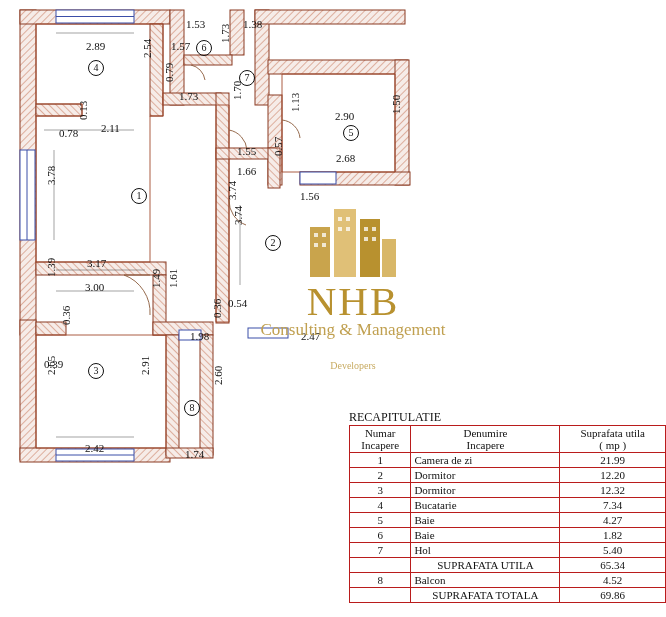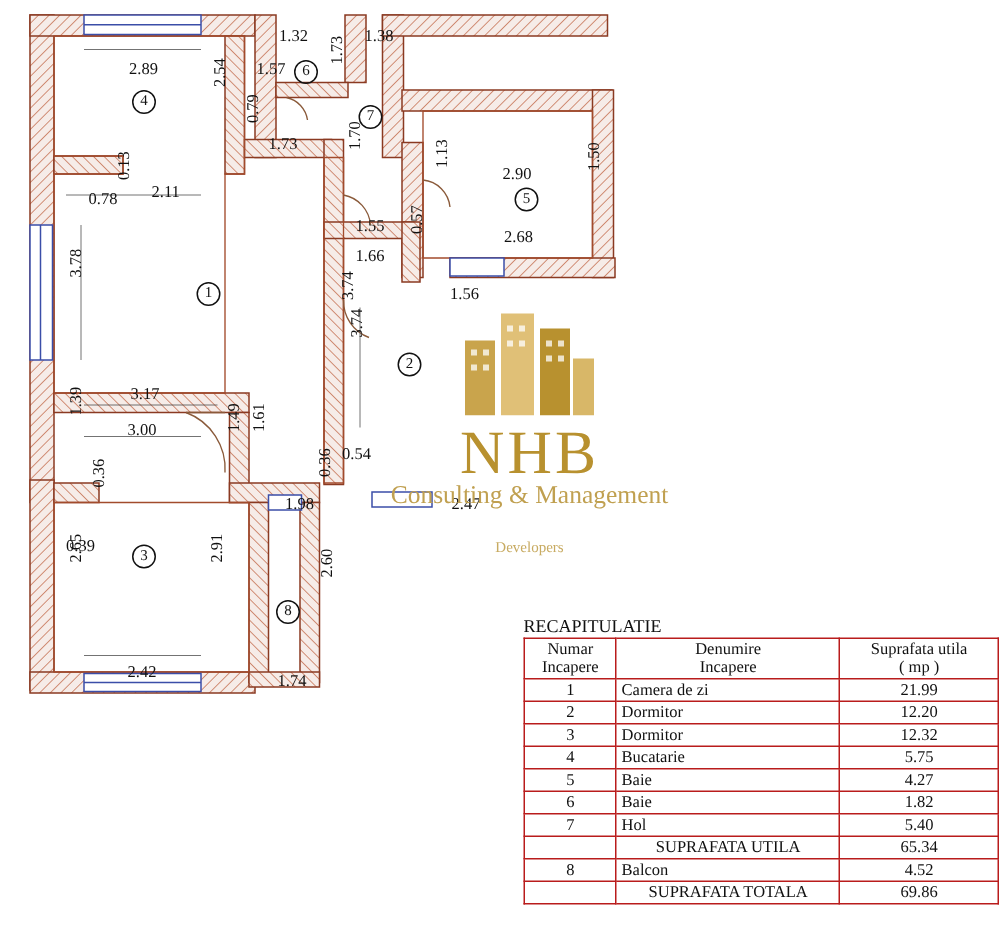--- a/index.html
+++ b/index.html
@@ -116,21 +116,21 @@
     <line x1="56" y1="291" x2="134" y2="291"></line>
     <line x1="56" y1="437" x2="134" y2="437"></line>
     <line x1="54" y1="150" x2="54" y2="240"></line>
     <line x1="240" y1="205" x2="240" y2="285"></line>
   </g>
 </svg>
 
 <div id="dims">
     <div class="dim" style="left: 86px; top: 40px;">2.89</div>
     <div class="dim v" style="left: 141px; top: 58px; transform: rotate(-90deg);">2.54</div>
-    <div class="dim" style="left: 186px; top: 18px;">1.32</div>
+    <div class="dim" style="left: 186px; top: 18px;">1.53</div>
     <div class="dim" style="left: 171px; top: 40px;">1.57</div>
     <div class="dim v" style="left: 219px; top: 43px; transform: rotate(-90deg);">1.73</div>
     <div class="dim" style="left: 243px; top: 18px;">1.38</div>
     <div class="dim v" style="left: 163px; top: 82px; transform: rotate(-90deg);">0.79</div>
     <div class="dim" style="left: 179px; top: 90px;">1.73</div>
     <div class="dim v" style="left: 231px; top: 100px; transform: rotate(-90deg);">1.70</div>
     <div class="dim" style="left: 335px; top: 110px;">2.90</div>
     <div class="dim v" style="left: 289px; top: 112px; transform: rotate(-90deg);">1.13</div>
     <div class="dim v" style="left: 390px; top: 114px; transform: rotate(-90deg);">1.50</div>
     <div class="dim" style="left: 336px; top: 152px;">2.68</div>
@@ -227,21 +227,21 @@
         <td class="c">12.20</td>
       </tr>
       <tr>
         <td class="c">3</td>
         <td class="l">Dormitor</td>
         <td class="c">12.32</td>
       </tr>
       <tr>
         <td class="c">4</td>
         <td class="l">Bucatarie</td>
-        <td class="c">5.75</td>
+        <td class="c">7.34</td>
       </tr>
       <tr>
         <td class="c">5</td>
         <td class="l">Baie</td>
         <td class="c">4.27</td>
       </tr>
       <tr>
         <td class="c">6</td>
         <td class="l">Baie</td>
         <td class="c">1.82</td>

